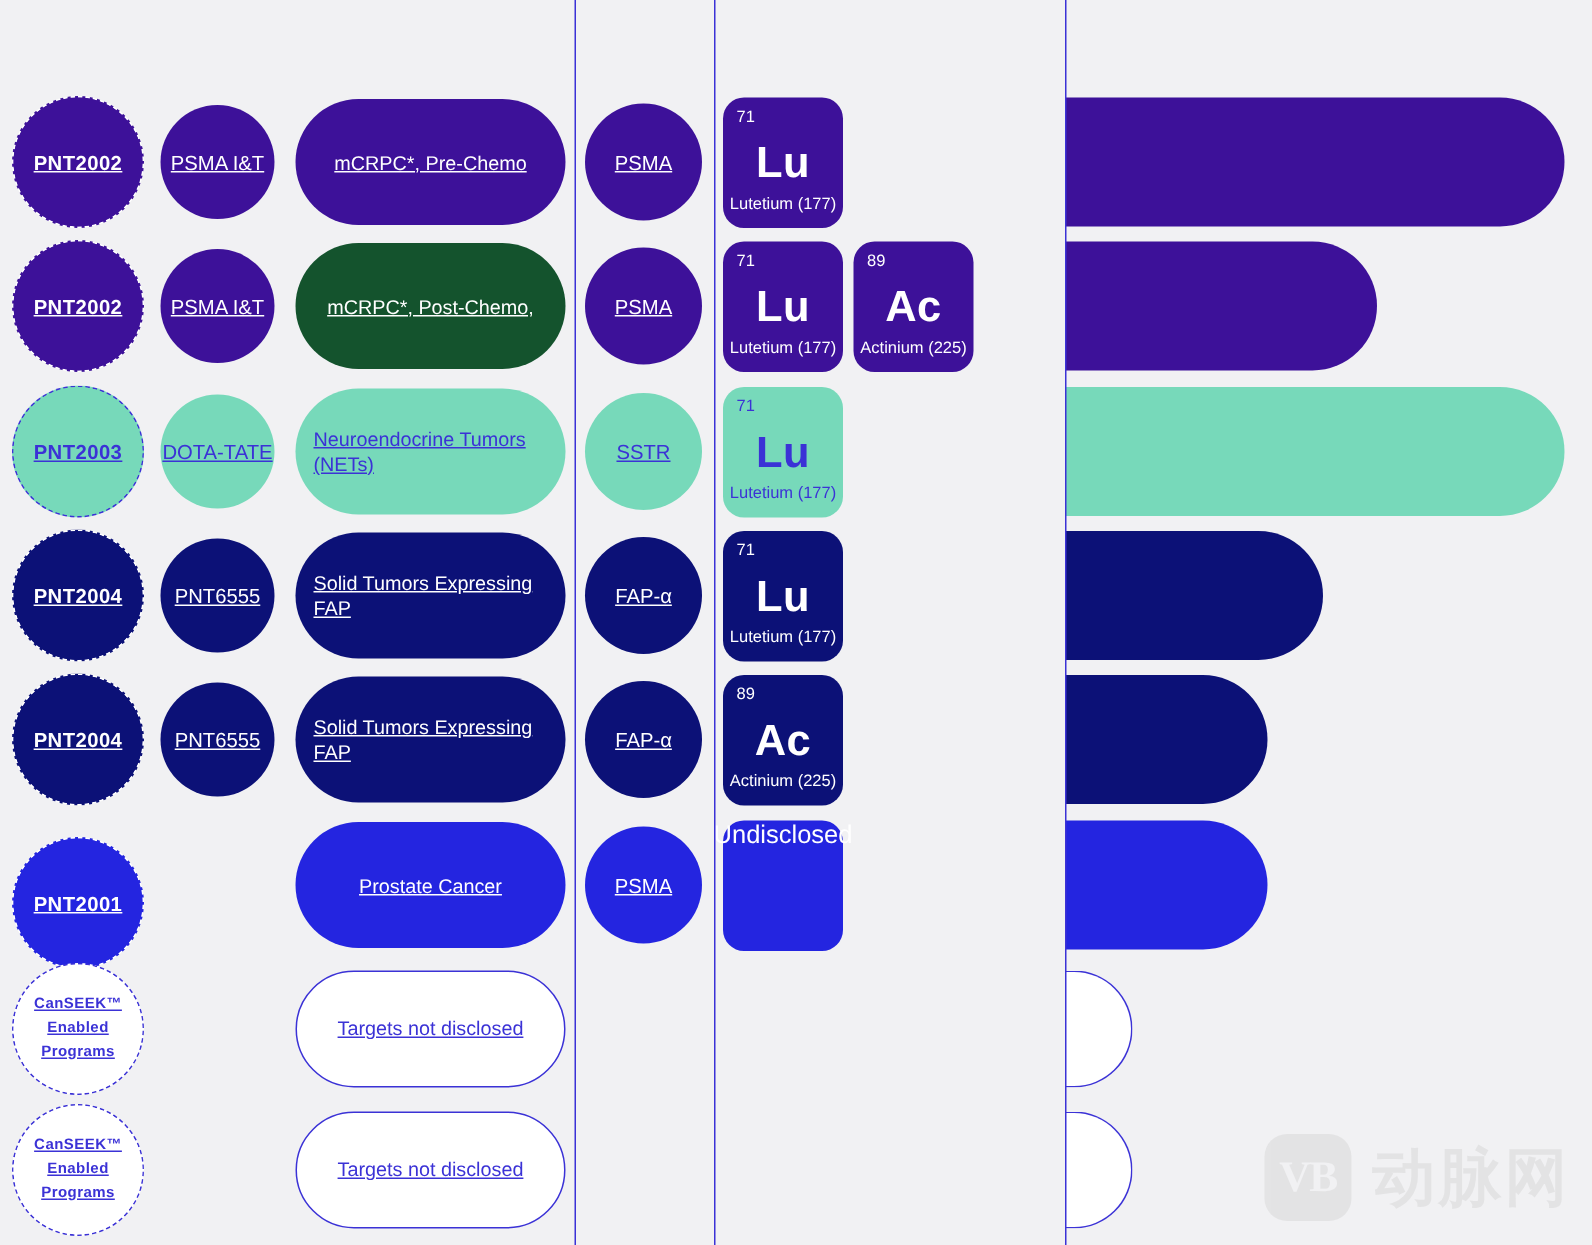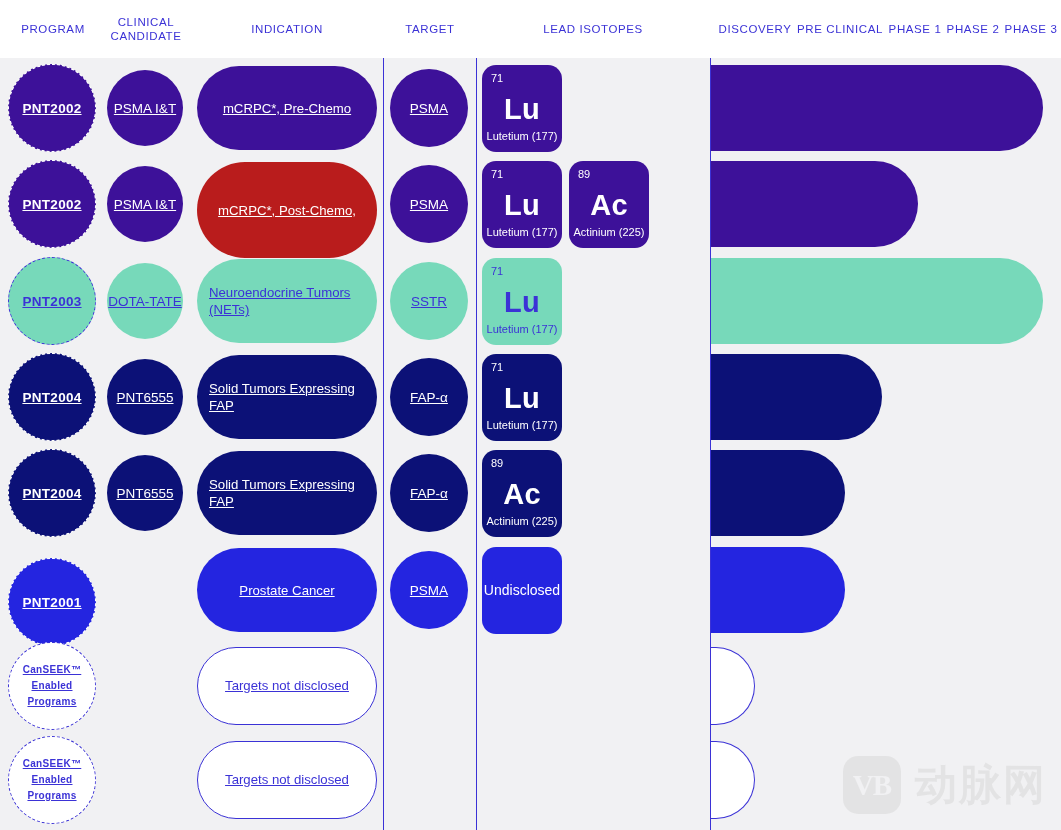--- a/index.html
+++ b/index.html
@@ -59,21 +59,21 @@
 
   .isotope{
     position:absolute;
     width:80px;height:87px;
     border-radius:14px;
     box-sizing:border-box;
   }
   .iso-num{position:absolute;left:9px;top:7px;font-size:11px;}
   .iso-sym{position:absolute;left:0;right:0;top:28px;text-align:center;font-size:29px;font-weight:bold;letter-spacing:.3px;}
   .iso-name{position:absolute;left:0;right:0;bottom:10px;text-align:center;font-size:11px;}
-  .iso-plain{display:flex;align-items:center;justify-content:center;font-size:14px;}
+  .iso-plain{display:flex;justify-content:center;font-size:17px;}
 
   .bar{
     position:absolute;
     border-radius:0 46px 46px 0;
     box-sizing:border-box;
   }
 
   
   .watermark{
     position:absolute;right:14px;bottom:16px;
@@ -87,38 +87,20 @@
     font-family:"Liberation Serif",serif;
   }
   .wm-text{color:#d9d9d9;font-size:42px;font-weight:bold;letter-spacing:2px;
            font-family:"DejaVu Sans",sans-serif;}
 </style>
 </head>
 <body>
 
 <div id="pipeline">
 
-  <div class="header">
-    <div class="hdr-cell" style="left:8px;width:90px;">PROGRAM</div>
-
-    <div class="hdr-cell two-line" style="left:100px;width:92px;">
-      <div>CLINICAL</div>
-      <div>CANDIDATE</div>
-    </div>
-
-    <div class="hdr-cell" style="left:197px;width:180px;">INDICATION</div>
-    <div class="hdr-cell" style="left:386px;width:88px;">TARGET</div>
-    <div class="hdr-cell" style="left:479px;width:228px;">LEAD ISOTOPES</div>
-
-    <div class="hdr-cell" style="left:713px;width:84px;">DISCOVERY</div>
-    <div class="hdr-cell" style="left:795px;width:90px;">PRE CLINICAL</div>
-    <div class="hdr-cell" style="left:884px;width:62px;">PHASE 1</div>
-    <div class="hdr-cell" style="left:942px;width:62px;">PHASE 2</div>
-    <div class="hdr-cell" style="left:1000px;width:62px;">PHASE 3</div>
-  </div>
 
   <div class="divider" style="left:383px;"></div>
   <div class="divider" style="left:476px;"></div>
   <div class="divider" style="left:710px;"></div>
 
   <div id="rows-container">
       <div class="row" style="top: 0px;">
         <div class="cell program" style="left: 8px; top: 64px; width: 88px; height: 88px; background: rgb(61, 17, 153); color: rgb(255, 255, 255); border: 1.6px dashed rgb(255, 255, 255); flex-direction: column;">
           <div>PNT2002</div>
         </div>
@@ -138,21 +120,21 @@
         </div>
         <div class="bar" title="PHASE 3" style="left: 710px; top: 65px; width: 333px; height: 86px; background: rgb(61, 17, 153);"></div>
       </div>
       <div class="row" style="top: 0px;">
         <div class="cell program" style="left: 8px; top: 160px; width: 88px; height: 88px; background: rgb(61, 17, 153); color: rgb(255, 255, 255); border: 1.6px dashed rgb(255, 255, 255); flex-direction: column;">
           <div>PNT2002</div>
         </div>
         <div class="cell candidate" style="left: 107px; top: 166px; width: 76px; height: 76px; background: rgb(61, 17, 153); color: rgb(255, 255, 255); border: none;">
           <span>PSMA I&amp;T</span>
         </div>
-        <div class="cell indication" style="left: 197px; top: 162px; width: 180px; height: 96px; background: #b91c1c; color: rgb(255, 255, 255); border: none; flex-direction: column;">
+        <div class="cell indication" style="left: 197px; top: 162px; width: 180px; height: 84px; background: #14532d; color: rgb(255, 255, 255); border: none; flex-direction: column;">
           <div>mCRPC*, Post-Chemo,</div>
         </div>
         <div class="cell target" style="left: 390px; top: 165px; width: 78px; height: 78px; background: rgb(61, 17, 153); color: rgb(255, 255, 255); border: none;">
           <span>PSMA</span>
         </div>
         <div class="isotope" style="left: 482px; top: 160.5px; background: rgb(61, 17, 153); color: rgb(255, 255, 255); border: none;">
           <div class="iso-num">71</div>
           <div class="iso-sym">Lu</div>
           <div class="iso-name">Lutetium (177)</div>
         </div>

